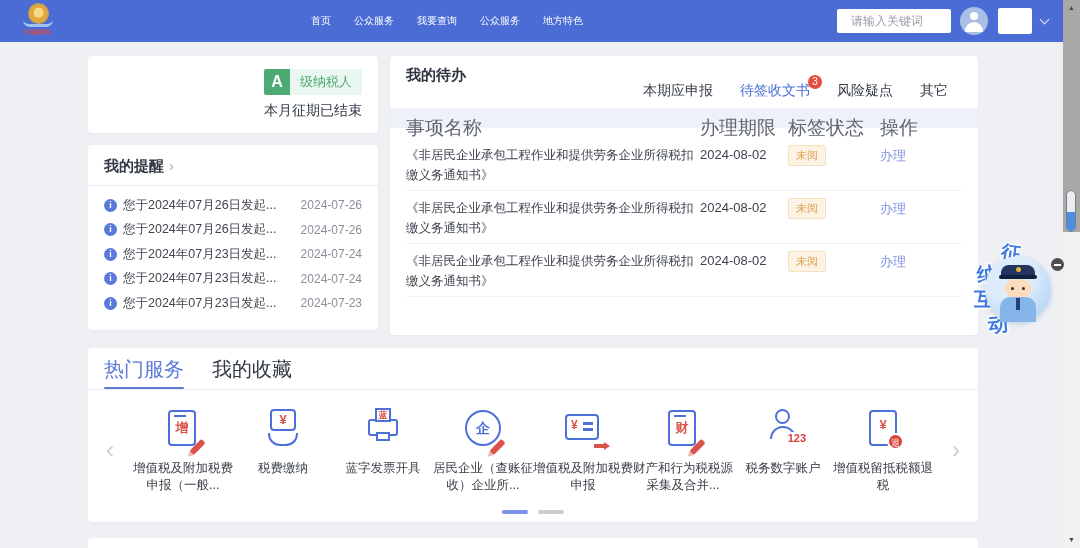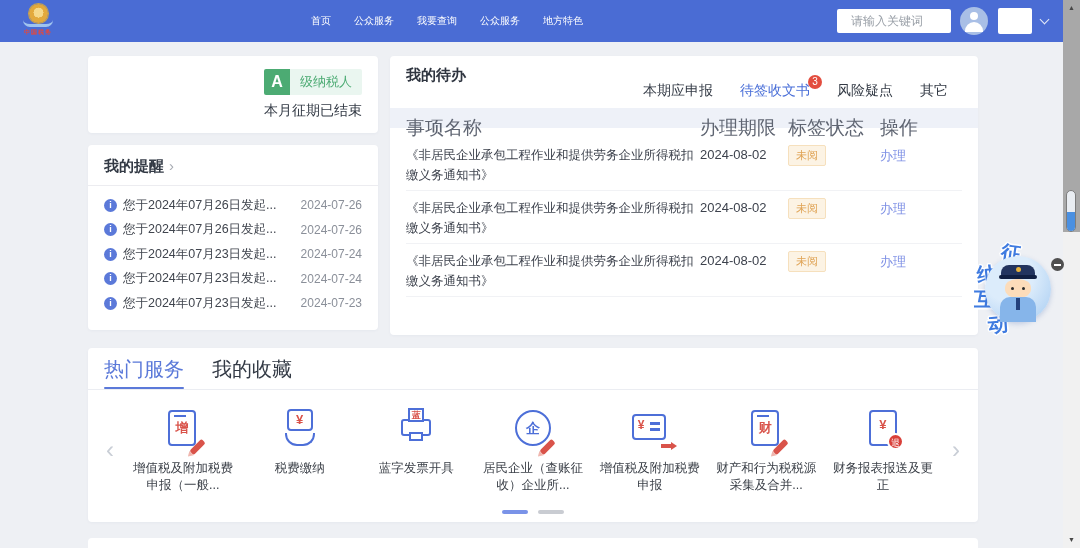--- a/index.html
+++ b/index.html
@@ -312,29 +312,37 @@
         <div class="svc-ic">
           <div class="doc ic-blue">
               <span class="fold"></span>
               <span class="glyph">财</span>
             </div>
           <div class="pencil"></div>
         </div>
         <div class="svc-label">财产和行为税税源采集及合并...</div>
       </div>
 
+      <div class="svc-item">
+        <div class="svc-ic">
+          <div class="head-ic ic-blue"></div>
+          <div class="shoulders"></div>
+          <span class="num123">123</span>
+        </div>
+        <div class="svc-label">税务数字账户</div>
+      </div>
 
       <div class="svc-item">
         <div class="svc-ic">
           <div class="doc ic-blue" style="left:9px;">
               <span class="glyph" style="top:5px;">¥</span>
             </div>
           <div class="refund-badge">退</div>
         </div>
-        <div class="svc-label">财务报表报送及更正</div>
+        <div class="svc-label">增值税留抵税额退税</div>
       </div>
 
     </div>
 
     <div class="svc-dots">
       <span class="dot-bar active"></span>
       <span class="dot-bar"></span>
     </div>
   </section>
 

